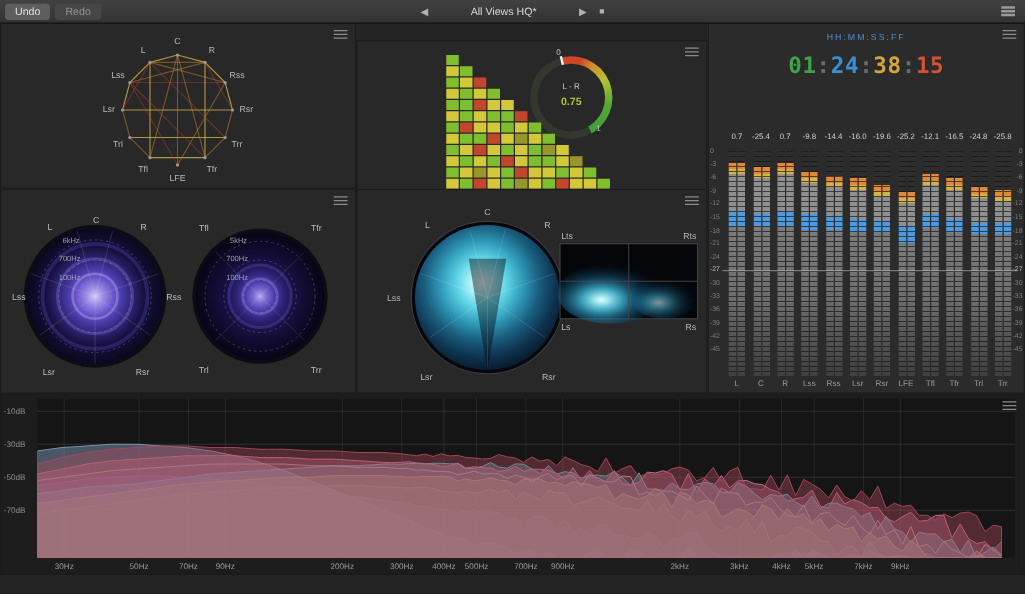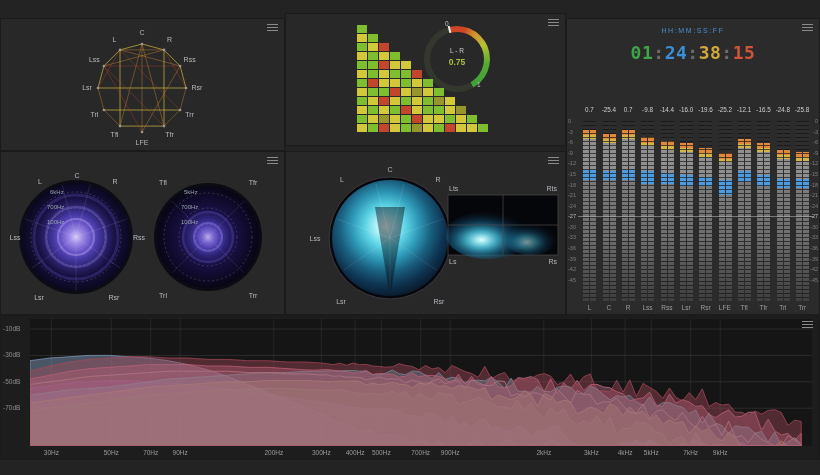--- a/index.html
+++ b/index.html
@@ -19,21 +19,21 @@
   .stop-glyph{margin-left:10px;font-size:7px;}
   .tb-right{margin-left:auto;margin-right:8px;z-index:2;}
   
   .hamb{width:11px;display:flex;flex-direction:column;gap:1.6px;cursor:pointer;}
   .hamb i{display:block;height:1.4px;background:#9b9b9b;}
   .panel .hamb{position:absolute;top:6px;right:7px;z-index:4;}
   .panel .hamb i{background:#8b8b8b;}
   
   .panel{position:absolute;background:#282828;box-shadow:inset 0 0 0 1px #1b1b1b;}
   #p-network{left:0;top:18px;width:285px;height:133px;}
-  #p-matrix{left:285px;top:13px;width:281px;height:133px;text-decoration:underline;}
+  #p-matrix{left:285px;top:32px;width:281px;height:133px;text-decoration:underline;}
   #p-meters{left:566px;top:18px;width:254px;height:297px;background:#2b2b2b;}
   #p-polar{left:0;top:151px;width:285px;height:164px;}
   #p-spatial{left:285px;top:151px;width:281px;height:164px;}
   #p-spectrum{left:0;top:315px;width:820px;height:145px;background:#1d1d1d;}
   .panel-svg{position:absolute;left:0;top:0;}
   
   .mcell{position:absolute;width:10px;height:8px;}
   .gauge{position:absolute;left:136px;top:10px;width:72px;height:72px;}
   .gauge-ring{position:absolute;inset:3px;border-radius:50%;
     background:conic-gradient(from 0deg,#cf4526 0deg 14deg,#d2902c 34deg,#b7c234 62deg,#57a832 100deg,
@@ -65,20 +65,37 @@
   .f-right{position:absolute;right:6px;top:2px;display:flex;gap:5px;}
   .fbtn{width:27px;height:11px;background:#3e3e3e;border-radius:3px;color:#c5c5c5;font-size:8px;
         line-height:11px;text-align:center;cursor:pointer;}
   svg text{font-family:"Liberation Sans",sans-serif;}
 </style>
 </head>
 <body>
 
 <div class="app">
 
+  <div class="topbar">
+    <div class="tb-left">
+      <span class="btn undo">Undo</span>
+      <span class="btn redo">Redo</span>
+    </div>
+    <div class="tb-center">
+      <span class="transport">◀</span>
+      <span class="view-label">All Views HQ*</span>
+      <span class="transport">▶</span>
+      <span class="transport stop-glyph">■</span>
+    </div>
+    <div class="tb-right hamb">
+        <i></i>
+        <i></i>
+        <i></i>
+      </div>
+  </div>
 
   <div class="panel" id="p-network">
     <div class="hamb">
         <i></i>
         <i></i>
         <i></i>
       </div>
   <svg width="285" height="133" class="panel-svg">
         <line x1="119.99999999999997" y1="31.894882233484708" x2="142" y2="26" stroke="#cdb33e" stroke-opacity="0.8" stroke-width="0.9"></line>
         <line x1="142" y1="26" x2="164" y2="31.8948822334847" stroke="#cdb33e" stroke-opacity="0.8" stroke-width="0.9"></line>

